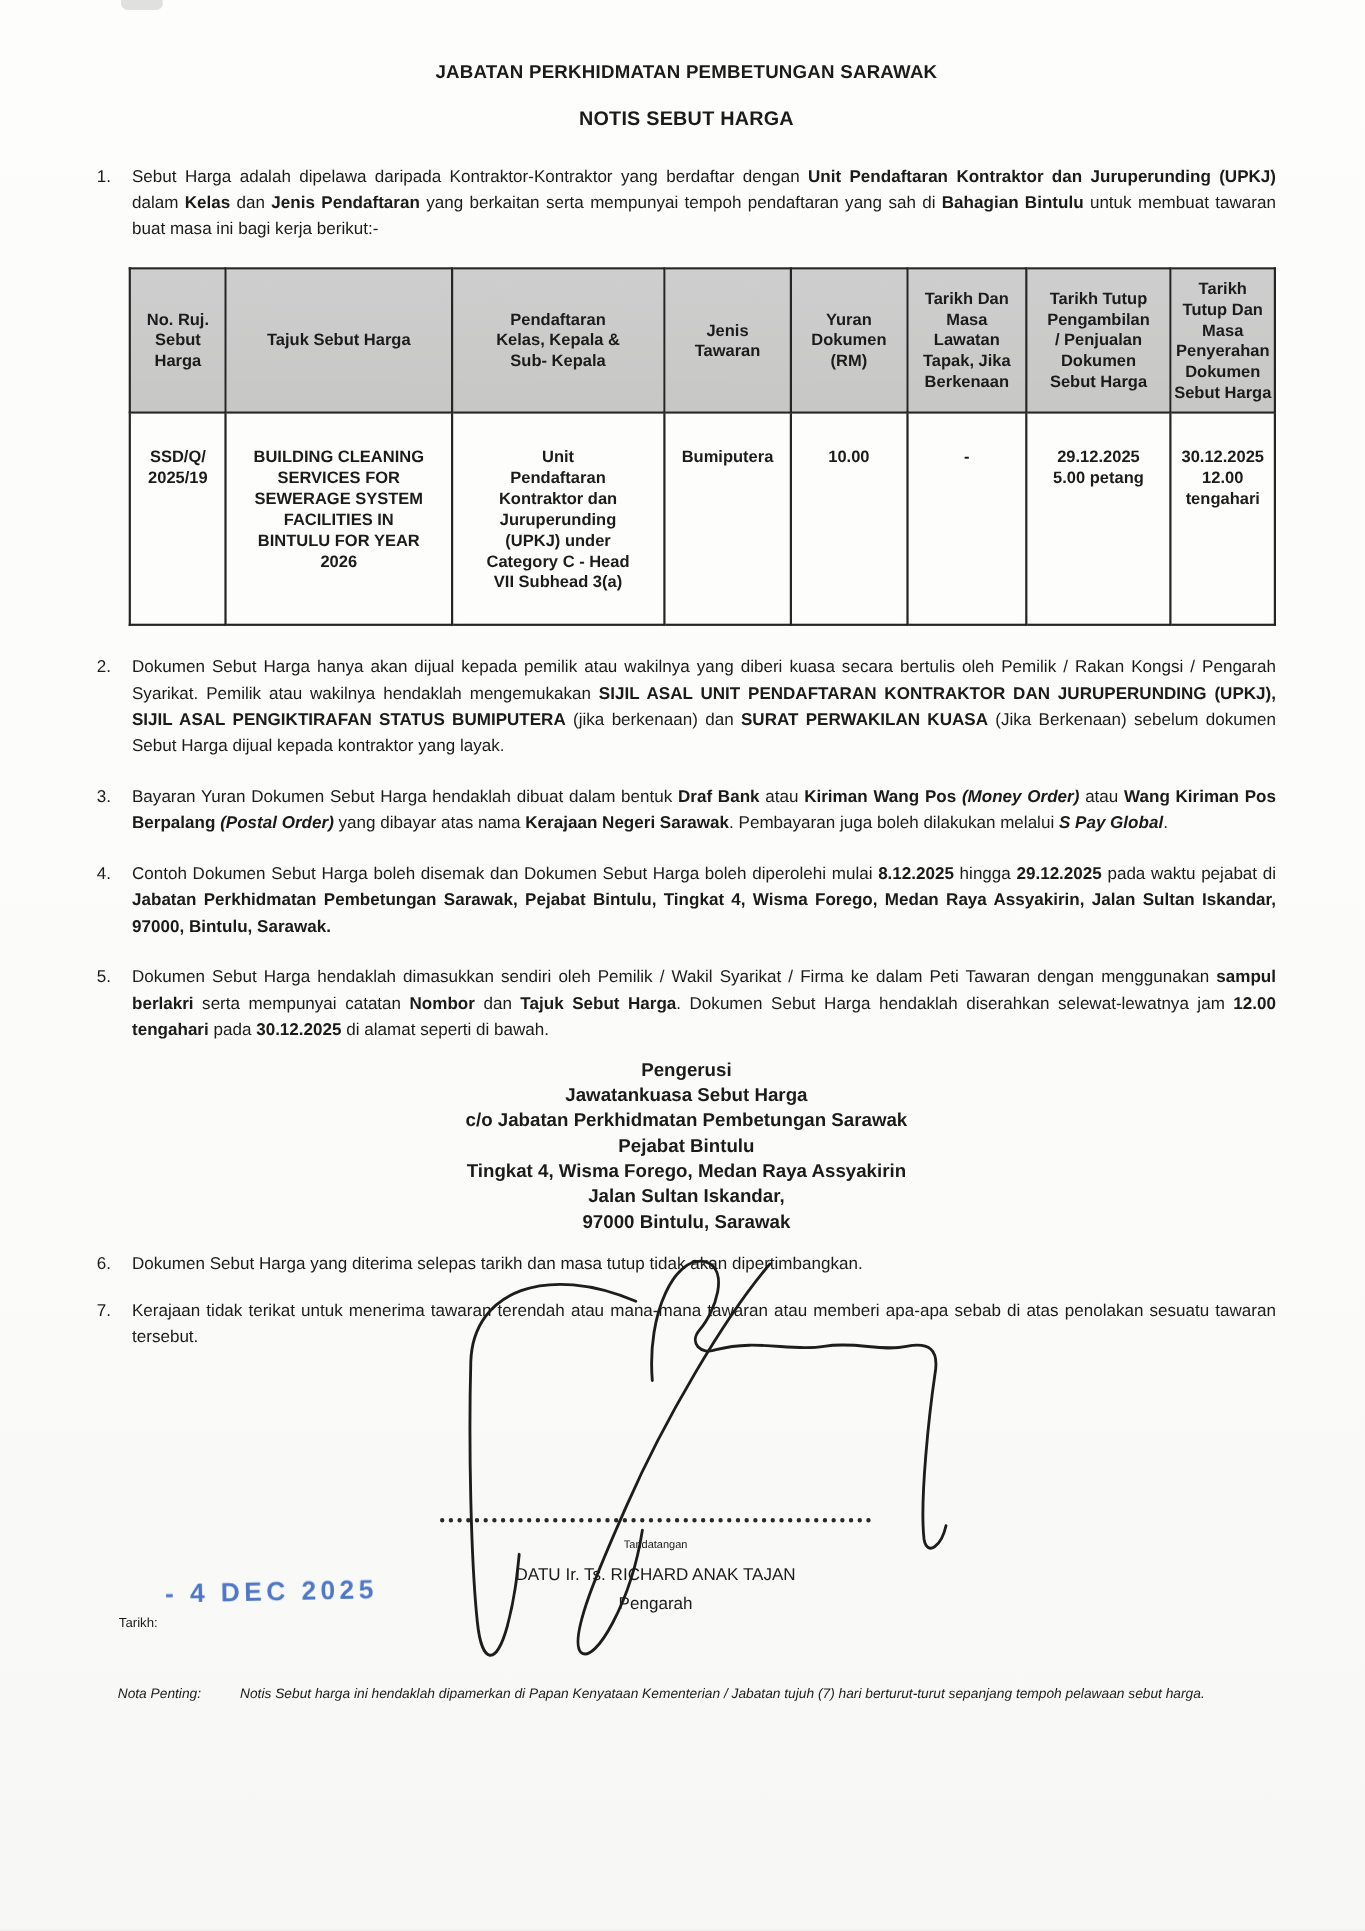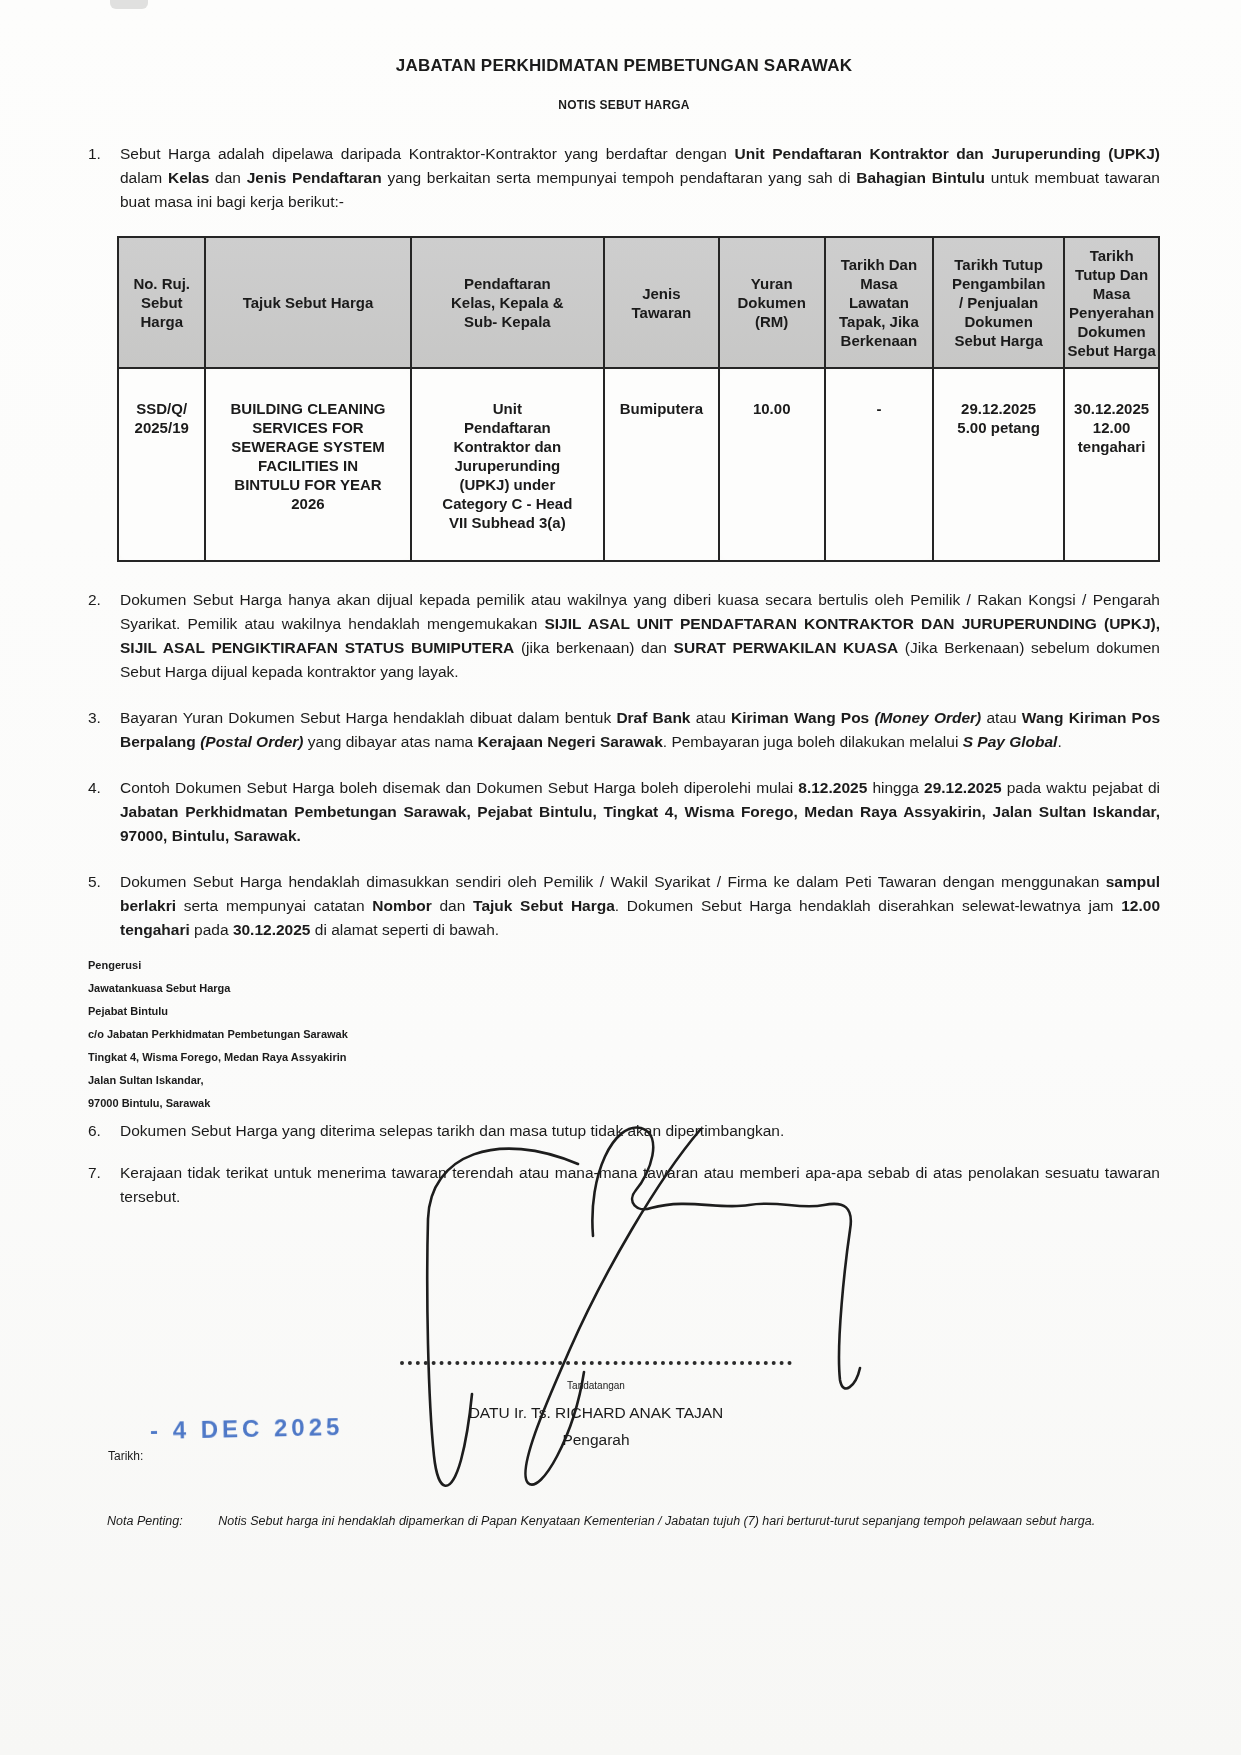--- a/index.html
+++ b/index.html
@@ -14,21 +14,21 @@
     color: #1b1b1b;
     padding: 56px 81px 0 88px;
     overflow: hidden;
   }
   .scan-smudge {
     position: absolute; left: 110px; top: 0; width: 38px; height: 9px;
     background: #c9c9c6; opacity: .55; border-radius: 0 0 6px 6px;
   }
   .titles { text-align: center; }
   .title-org { font-size: 17px; font-weight: 700; letter-spacing: .2px; margin-bottom: 22px; }
-  .title-doc { font-size: 12px; font-weight: 700; letter-spacing: .2px; margin-bottom: 30px; }
+  .title-doc { font-size: 18px; font-weight: 700; letter-spacing: .2px; margin-bottom: 30px; }
 
   .para { display: flex; align-items: flex-start; margin-bottom: 22px; }
   .para-num { flex: 0 0 32px; font-size: 15.5px; line-height: 24px; }
   .para-text { flex: 1; font-size: 15.5px; line-height: 24px; text-align: justify; }
   .para.left .para-text { text-align: left; }
 
   table.quote-table {
     width: 1043px; margin: 0 0 26px 29px;
     border-collapse: collapse; table-layout: fixed;
   }
@@ -40,22 +40,22 @@
   .quote-table th {
     background: linear-gradient(180deg, #cecece 0%, #c7c7c6 100%);
     height: 131px; vertical-align: middle; padding: 4px 2px;
   }
   .quote-table td {
     height: 193px; vertical-align: top; padding: 30px 3px 6px 3px;
     background: #fdfdfc;
     border-radius: 14px;
   }
   .address-block {
-    font-weight: 700; font-size: 11px; line-height: 23px;
-    margin: -4px 0 4px 0;
+    text-align: center; font-weight: 700; font-size: 17px; line-height: 23px;
+    margin: -4px 0 16px 0;
   }
   .sig-section { position: relative; height: 292px; }
   .sig-svg { position: absolute; left: 300px; top: -95px; width: 520px; height: 395px; }
   .sig-svg path { fill: none; stroke: #1d1d1d; stroke-width: 2.6; stroke-linecap: round; }
   .sig-lines {
     position: absolute; left: 312px; top: 152px; width: 392px; text-align: center;
   }
   .dotted-rule { border-top: 4px dotted #2a2a2a; height: 0; margin-bottom: 7px; }
   .sig-label { font-size: 10px; line-height: 27px; }
   .sig-name { font-size: 15.5px; line-height: 27px; }
@@ -176,22 +176,22 @@
   </div>
 
   <div class="para" style="margin-bottom:16px;">
     <span class="para-num">5.</span>
     <div class="para-text"><span>Dokumen Sebut Harga hendaklah dimasukkan sendiri oleh Pemilik / Wakil Syarikat / Firma ke dalam Peti Tawaran dengan menggunakan </span><span style="font-weight: 700;">sampul berlakri</span><span> serta mempunyai catatan </span><span style="font-weight: 700;">Nombor</span><span> dan </span><span style="font-weight: 700;">Tajuk Sebut Harga</span><span>. Dokumen Sebut Harga hendaklah diserahkan selewat-lewatnya jam </span><span style="font-weight: 700;">12.00 tengahari</span><span> pada </span><span style="font-weight: 700;">30.12.2025</span><span> di alamat seperti di bawah.</span></div>
   </div>
 
   <div class="address-block">
     <div>Pengerusi</div>
     <div>Jawatankuasa Sebut Harga</div>
+    <div>c/o Jabatan Perkhidmatan Pembetungan Sarawak</div>
     <div>Pejabat Bintulu</div>
-    <div>c/o Jabatan Perkhidmatan Pembetungan Sarawak</div>
     <div>Tingkat 4, Wisma Forego, Medan Raya Assyakirin</div>
     <div>Jalan Sultan Iskandar,</div>
     <div>97000 Bintulu, Sarawak</div>
   </div>
 
   <div class="para left" style="margin-bottom:18px;">
     <span class="para-num">6.</span>
     <div class="para-text"><span>Dokumen Sebut Harga yang diterima selepas tarikh dan masa tutup tidak akan dipertimbangkan.</span></div>
   </div>
 

